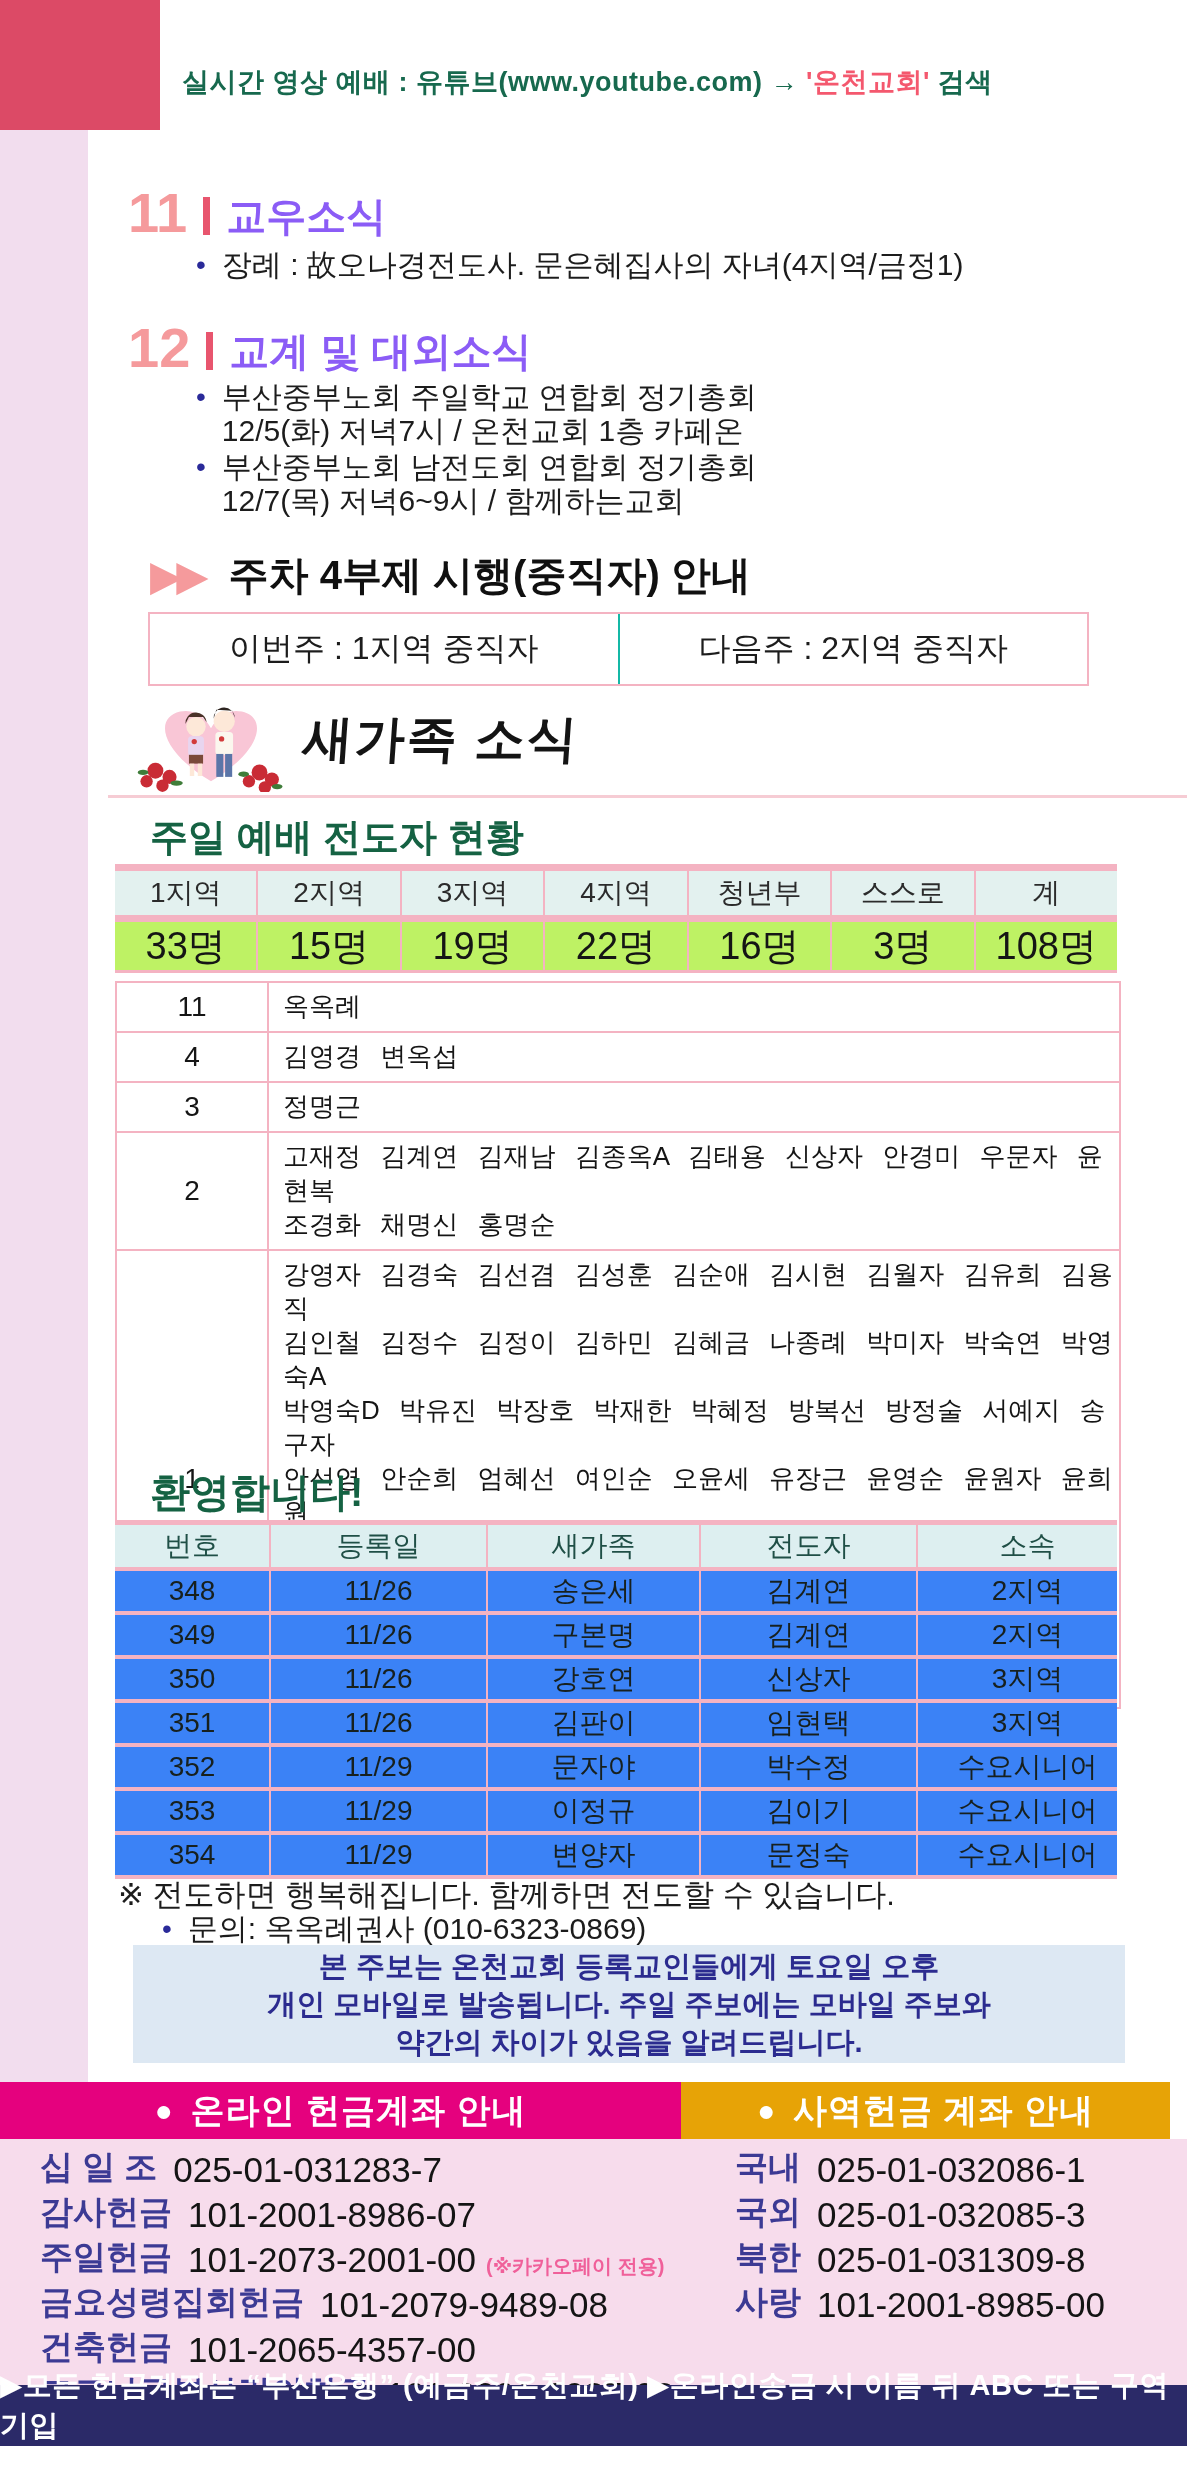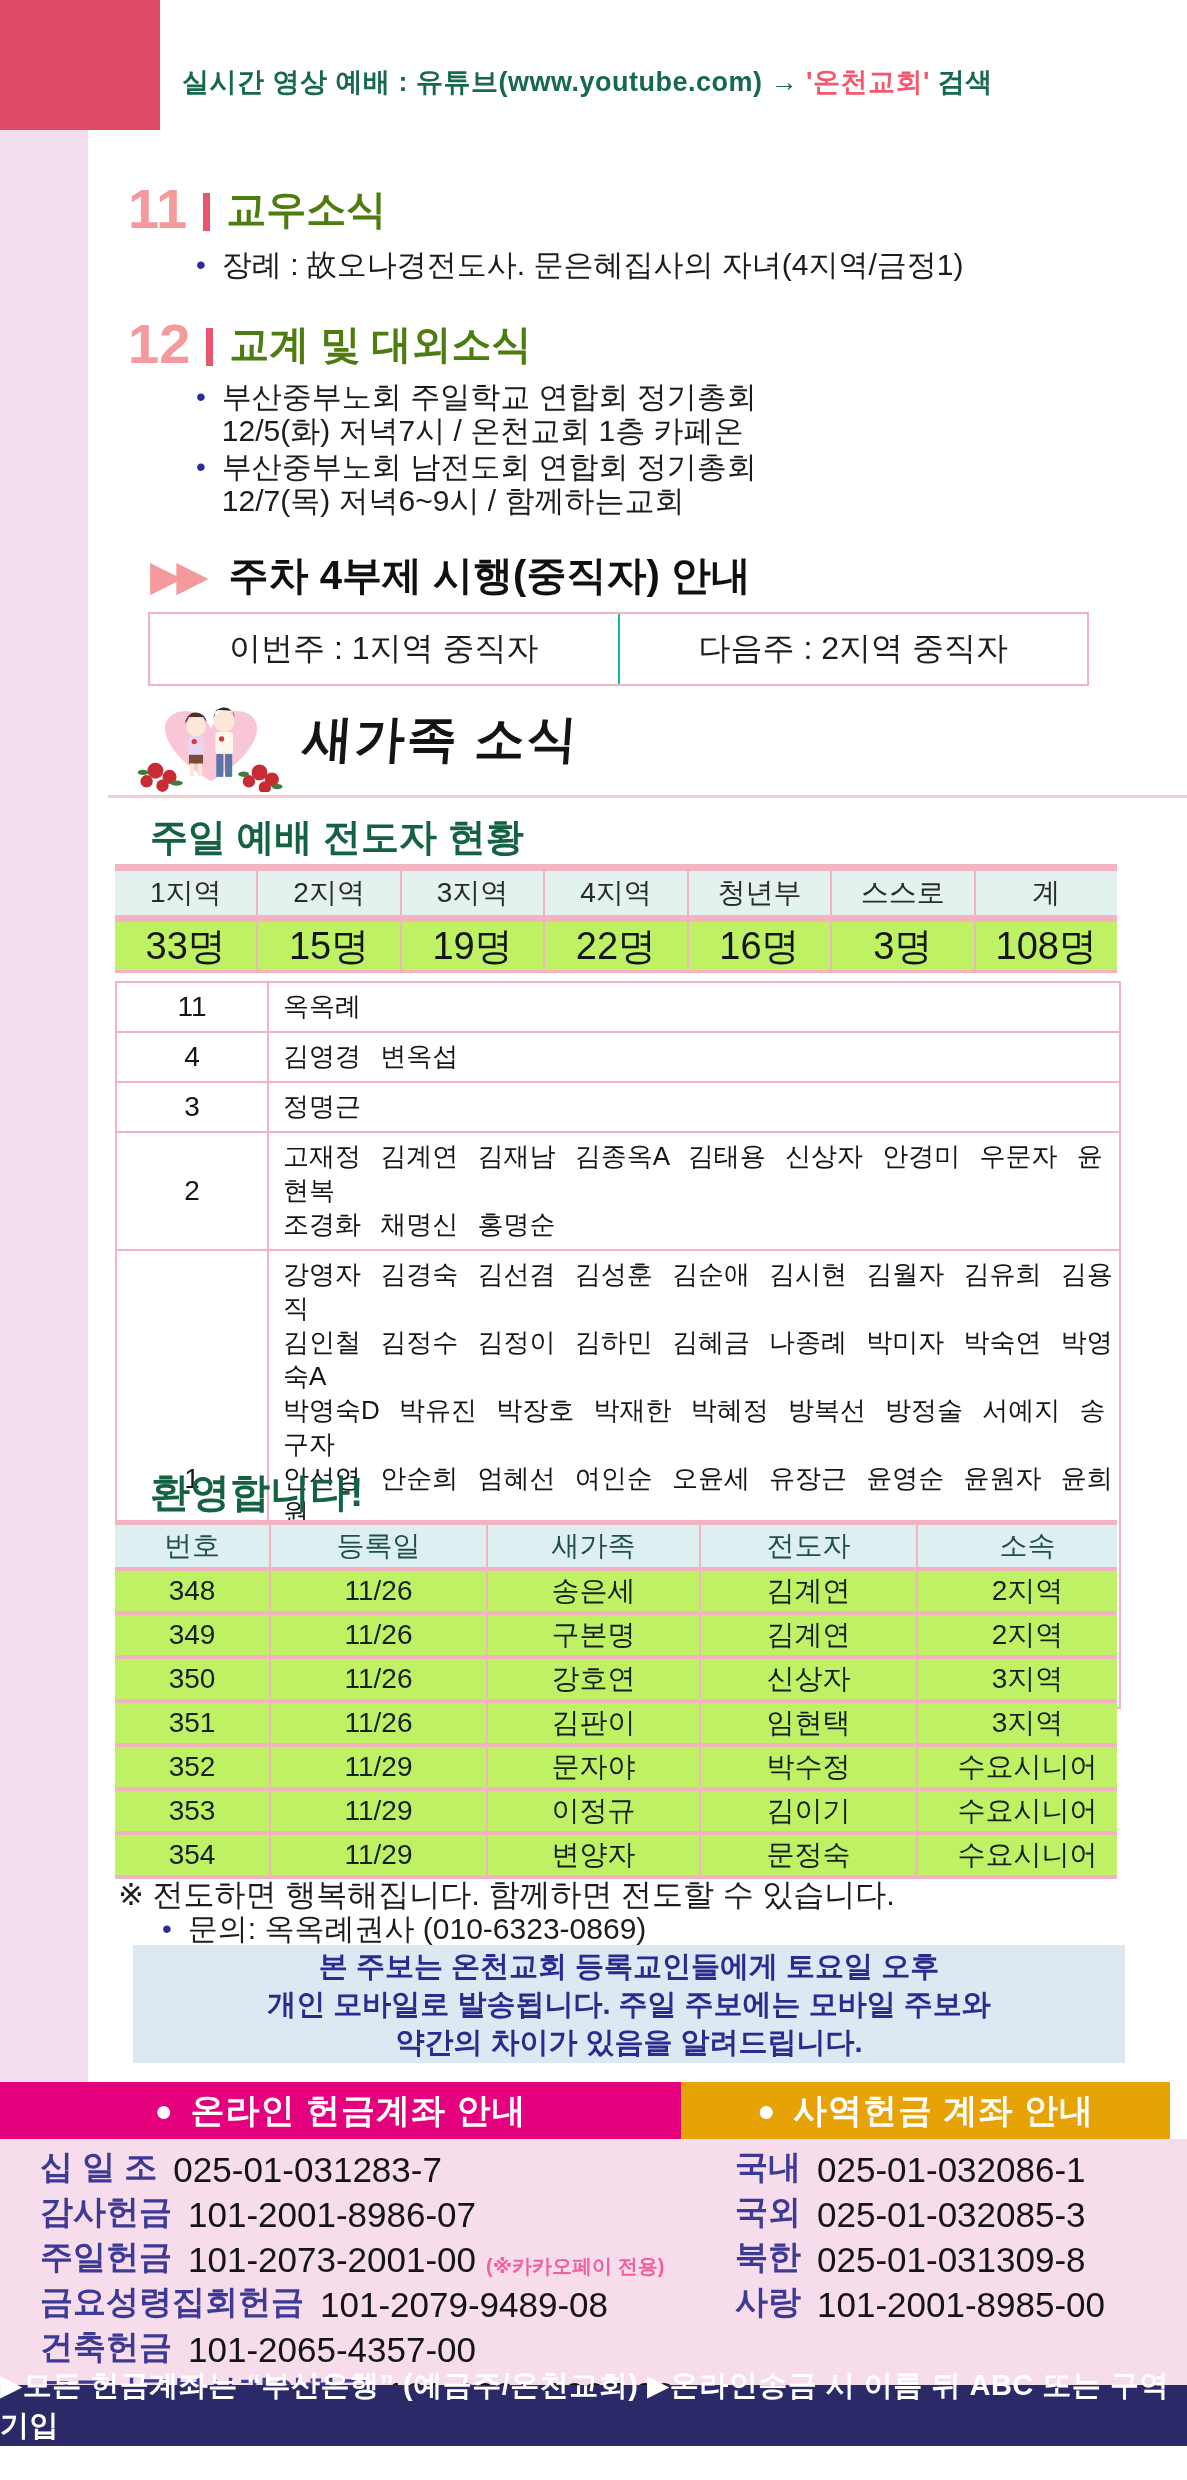--- a/index.html
+++ b/index.html
@@ -9,21 +9,21 @@
 
   .top-block{position:absolute;left:0;top:0;width:160px;height:130px;background:#dc4a66;}
   .sidebar{position:absolute;left:0;top:130px;width:88px;height:1952px;background:#f2ddee;}
 
   .live-header{position:absolute;left:182px;top:64px;font-size:27px;font-weight:bold;color:#17694e;letter-spacing:.5px;}
   .live-header .hl{color:#f4586e;}
 
   .sec-head{position:absolute;display:flex;align-items:center;}
   .sec-num{font-size:56px;font-weight:bold;color:#f59a9c;line-height:1;}
   .sec-bar{width:7px;height:38px;background:#e8556e;margin:6px 16px 0 16px;}
-  .sec-title{font-size:40px;font-weight:bold;color:#4d7c0f;margin-top:0;}
+  .sec-title{font-size:40px;font-weight:bold;color:#8b5cf6;margin-top:8px;}
 
   .bullet{position:absolute;display:flex;align-items:flex-start;}
   .dot{color:#2a2a99;font-size:28px;line-height:34px;margin-right:16px;}
   .btext{font-size:30px;line-height:34px;color:#1c1c1c;}
 
   .parking-head{position:absolute;left:150px;top:548px;display:flex;align-items:center;}
   .arrows{color:#f59a9c;font-size:42px;letter-spacing:-6px;margin-right:26px;line-height:1;}
   .parking-title{font-size:40px;font-weight:bold;color:#101010;}
   .parking-table{position:absolute;left:148px;top:612px;width:937px;height:70px;border:2px solid #f4b3c2;display:flex;background:#fff;}
   .parking-cell{flex:1;display:flex;align-items:center;justify-content:center;font-size:32px;color:#1c1c1c;}
@@ -42,21 +42,21 @@
   .st-row.body .st-cell{line-height:48px;font-size:38px;color:#151515;background:#bef264;}
 
   .names-table{position:absolute;left:115px;top:981px;width:1002px;border:2px solid #f4b3c2;background:#fff;}
   .nt-row{display:flex;border-bottom:2px solid #f4b3c2;}
   .nt-row:last-child{border-bottom:none;}
   .nt-count{width:150px;flex:0 0 150px;border-right:2px solid #f4b3c2;display:flex;align-items:center;justify-content:center;font-size:28px;color:#151515;}
   .nt-names{flex:1;padding:6px 6px 8px 14px;font-size:26px;line-height:34px;color:#151515;word-spacing:12px;}
 
   .welcome-title{position:absolute;left:150px;top:1465px;font-size:40px;font-weight:bold;color:#156243;}
   .welcome-table{position:absolute;left:115px;top:1520px;width:1002px;border-top:5px solid #f4b3c2;}
-  .wt-row{display:flex;border-bottom:4px solid #f4b3c2;background:#bef264;}
+  .wt-row{display:flex;border-bottom:4px solid #f4b3c2;background:#3b82f6;}
   .wt-row.head{background:#ddeff0;}
   .wt-cell{text-align:center;font-size:28px;line-height:40px;color:#17201e;border-right:2px solid #f4b3c2;}
   .wt-row.head .wt-cell{line-height:42px;color:#1f4f46;}
   .wt-cell:last-child{border-right:none;padding-left:20px;}
   .wt-cell.c0{width:154px;} .wt-cell.c1{width:215px;} .wt-cell.c2{width:211px;}
   .wt-cell.c3{width:215px;} .wt-cell.c4{flex:1;}
 
   .note1{position:absolute;left:118px;top:1874px;font-size:31px;color:#1c1c1c;}
   .note2{left:162px;top:1912px;}
 

